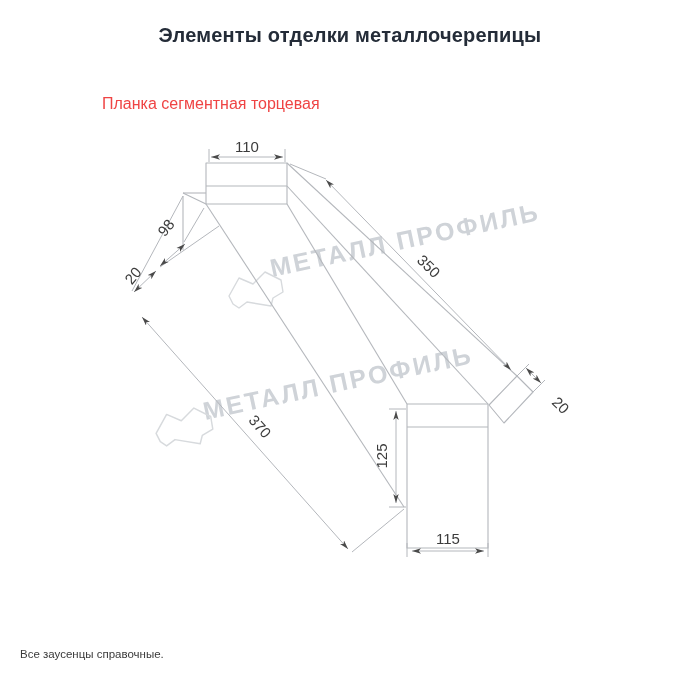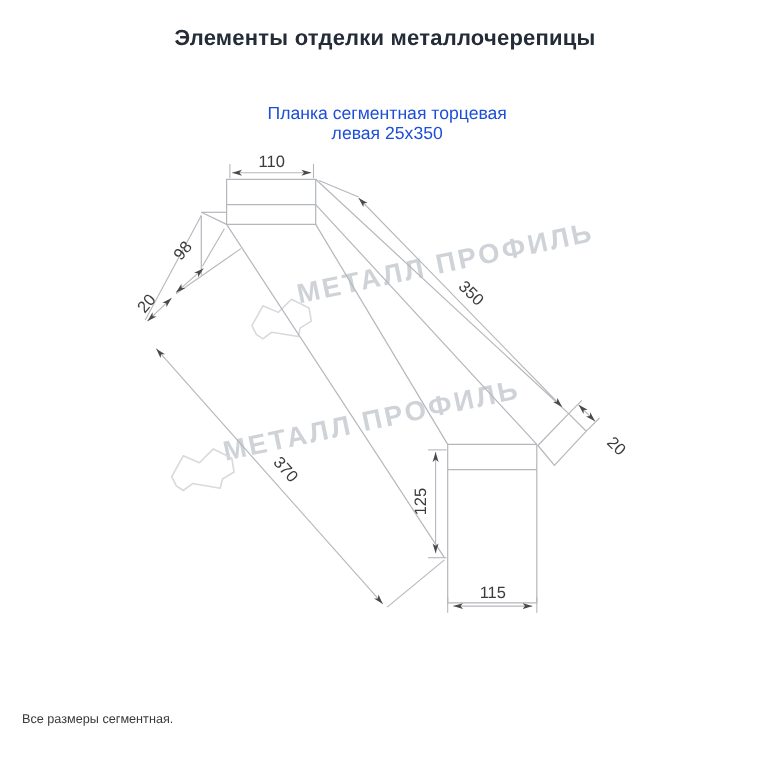--- a/index.html
+++ b/index.html
@@ -5,22 +5,22 @@
   html,body{margin:0;padding:0;background:#ffffff;}
   .stage{
     position:relative;width:700px;height:700px;background:#ffffff;overflow:hidden;
     font-family:"Liberation Sans", sans-serif;
   }
   .page-title{
     position:absolute;left:0;top:24px;width:700px;text-align:center;
     font-size:20px;font-weight:bold;color:#242c38;letter-spacing:.2px;
   }
   .subtitle{
-    position:absolute;left:102px;top:95px;width:500px;text-align:center;
-    font-size:16px;line-height:18px;color:#1d4ed8;
+    position:absolute;left:102px;top:95px;width:500px;
+    font-size:16px;line-height:18px;color:#ef4444;
   }
   .watermark{
     position:absolute;color:#cfd3d8;font-size:25px;font-weight:600;
     letter-spacing:2.5px;white-space:nowrap;transform:translate(-50%,-50%) rotate(-12deg);
     user-select:none;
   }
   .wm1{left:405px;top:240px;}
   .wm2{left:338px;top:383px;}
   svg.drawing{position:absolute;left:0;top:0;}
   .dimtext{font-size:15px;fill:#3c3c3c;}
@@ -31,21 +31,20 @@
 </style>
 </head>
 <body>
 
 <div class="stage">
 
   <div class="page-title">Элементы отделки металлочерепицы</div>
 
   <div class="subtitle">
     <div>Планка сегментная торцевая</div>
-    <div>левая 25х350</div>
   </div>
 
   <div class="watermark wm1">МЕТАЛЛ ПРОФИЛЬ</div>
   <div class="watermark wm2">МЕТАЛЛ ПРОФИЛЬ</div>
 
   <svg class="drawing" width="700" height="700" viewBox="0 0 700 700">
     <defs>
       <marker id="ah" viewBox="0 0 10 6" refX="10" refY="3" markerWidth="9" markerHeight="6" orient="auto-start-reverse">
         <path d="M0,0 L10,3 L0,6 L2.6,3 Z" fill="#4a4a4a"></path>
       </marker>
@@ -109,16 +108,16 @@
       <text transform="translate(137,279) rotate(-50)">20</text>
       <text transform="translate(425,270) rotate(44)">350</text>
       <text transform="translate(256,430) rotate(48)">370</text>
       <text transform="translate(557,409) rotate(44)">20</text>
       <text transform="translate(387,456) rotate(-90)">125</text>
       <text x="448" y="544">115</text>
     </g>
   </svg>
 
   <div class="footer">
-    <div>Все размеры сегментная.</div>
+    <div>Все заусенцы справочные.</div>
   </div>
 
 </div>
 
 </body></html>

